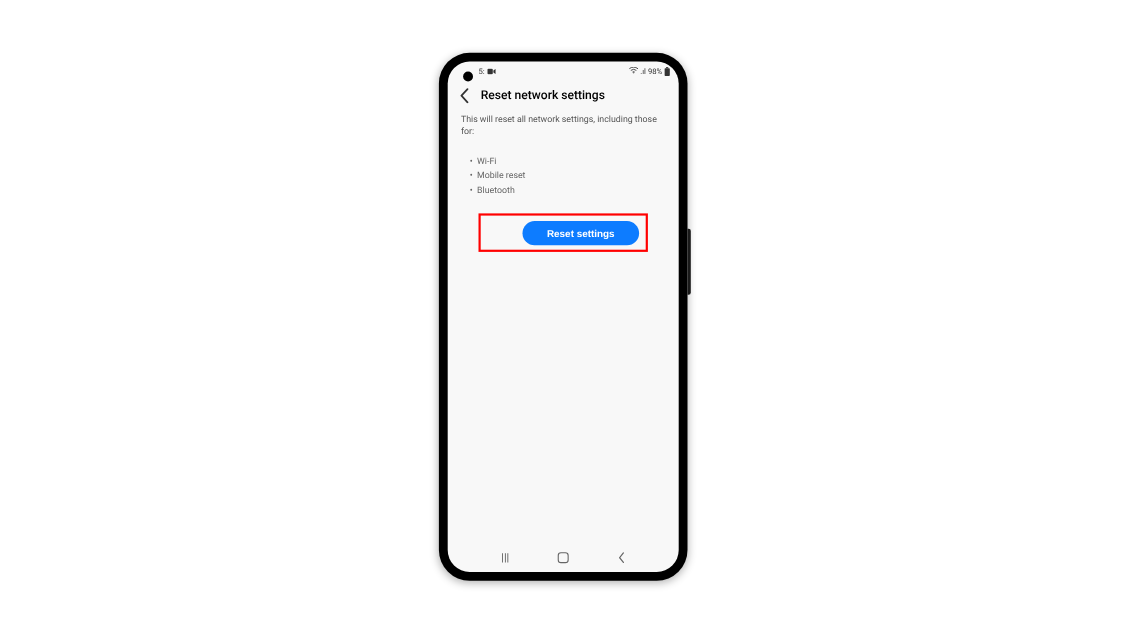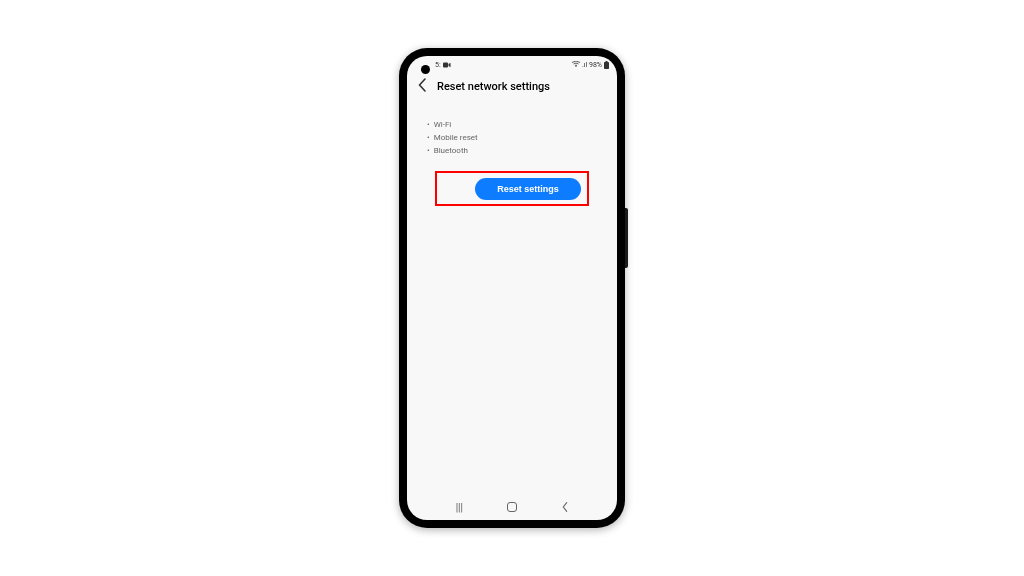--- a/index.html
+++ b/index.html
@@ -67,20 +67,21 @@
       align-items: center;
       gap: 2px;
     }
     .status-right {
       display: flex;
       align-items: flex-start;
       gap: 2px;
     }
     .header {
       display: flex;
+      align-items: center;
       padding: 6px 10px;
       gap: 10px;
     }
     .back-icon {
       width: 10px;
       height: 10px;
       display: flex;
       align-items: center;
       justify-content: center;
     }
@@ -189,20 +190,21 @@
     <div class="header">
       <div class="back-icon">
         <svg viewBox="0 0 8 14">
             <path d="M6.5 1 L1 7 L6.5 13" stroke="#333" stroke-width="1.6" fill="none" stroke-linecap="round" stroke-linejoin="round"></path>
           </svg>
       </div>
       <div class="page-title">Reset network settings</div>
     </div>
 
     <div class="content">
+      <div class="description">This will reset all network settings, including those for:</div>
       <div class="bullet-list">
         <div class="bullet-item">Wi-Fi</div>
         <div class="bullet-item">Mobile reset</div>
         <div class="bullet-item">Bluetooth</div>
       </div>
       <div class="button-container">
         <div class="highlight-box">
           <button class="reset-button">Reset settings</button>
         </div>
       </div>

